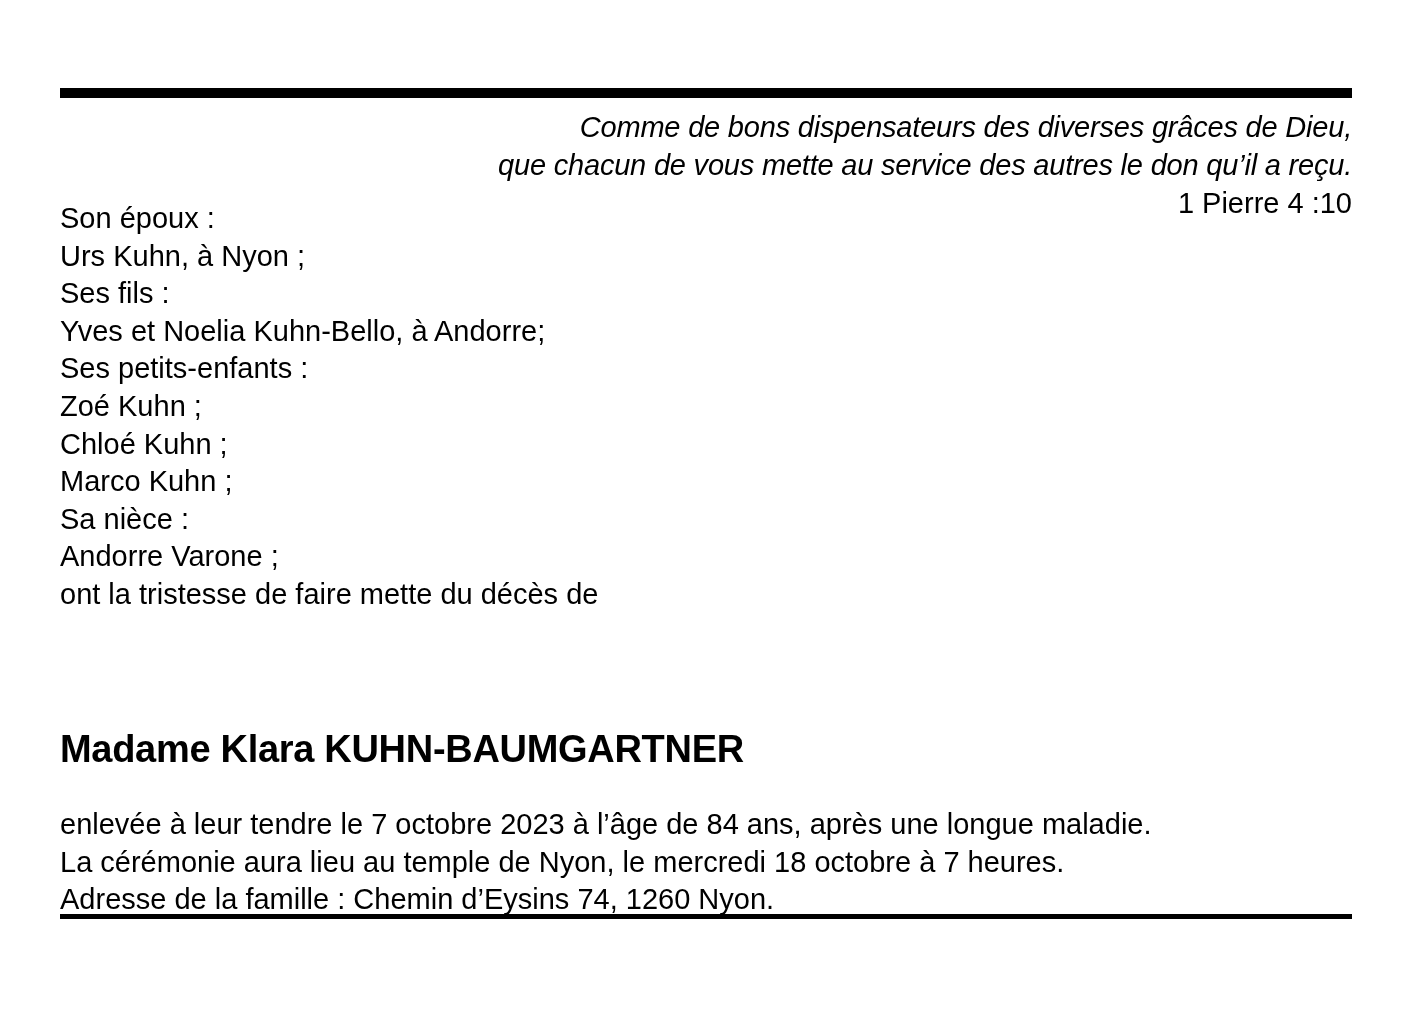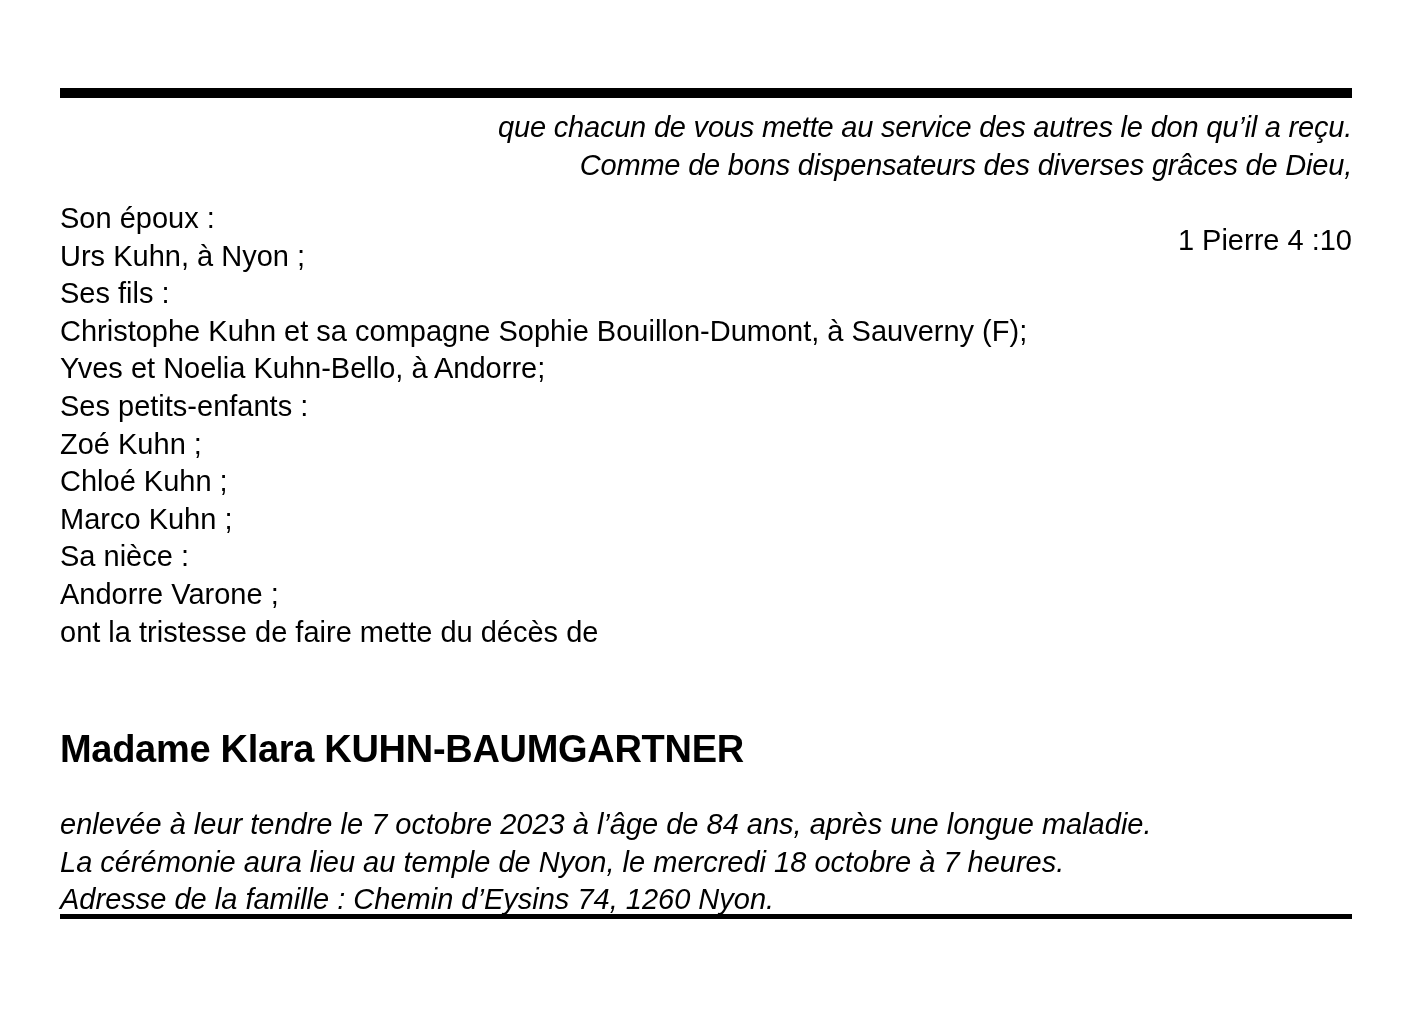--- a/index.html
+++ b/index.html
@@ -53,21 +53,20 @@
   }
   .epigraph-ref {
     position: absolute;
     left: 60px;
     top: 185px;
     width: 1292px;
     text-align: right;
     font-style: normal;
     font-size: 29px;
     line-height: 36px;
-    margin-top: 37px;
   }
   .family-list {
     position: absolute;
     left: 60px;
     top: 200px;
     width: 1292px;
     font-size: 29px;
     line-height: 37.6px;
   }
   .family-list .line {
@@ -88,42 +87,40 @@
     position: absolute;
     left: 60px;
     top: 806px;
     width: 1292px;
     font-size: 29px;
     line-height: 37.6px;
   }
   .closing .line {
     display: block;
     white-space: nowrap;
-    font-style: italic;
   }
 </style>
 </head>
 <body>
 
 <div class="page">
 
   <div class="rule-top"></div>
 
   <div class="epigraph">
+    <span class="line">Comme de bons dispensateurs des diverses grâces de Dieu,</span>
     <span class="line">que chacun de vous mette au service des autres le don qu’il a reçu.</span>
-    <span class="line">Comme de bons dispensateurs des diverses grâces de Dieu,</span>
   </div>
 
   <div class="epigraph-ref">1 Pierre 4 :10</div>
 
   <div class="family-list">
     <span class="line">Son époux :</span>
     <span class="line">Urs Kuhn, à Nyon ;</span>
     <span class="line">Ses fils :</span>
-    <span class="line">Christophe Kuhn et sa compagne Sophie Bouillon-Dumont, à Sauverny (F);</span>
     <span class="line">Yves et Noelia Kuhn-Bello, à Andorre;</span>
     <span class="line">Ses petits-enfants :</span>
     <span class="line">Zoé Kuhn ;</span>
     <span class="line">Chloé Kuhn ;</span>
     <span class="line">Marco Kuhn ;</span>
     <span class="line">Sa nièce :</span>
     <span class="line">Andorre Varone ;</span>
     <span class="line">ont la tristesse de faire mette du décès de</span>
   </div>
 

